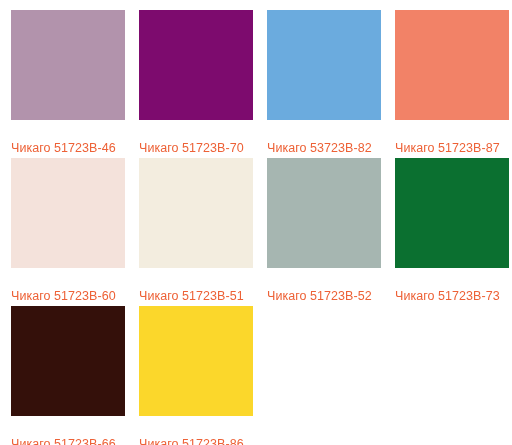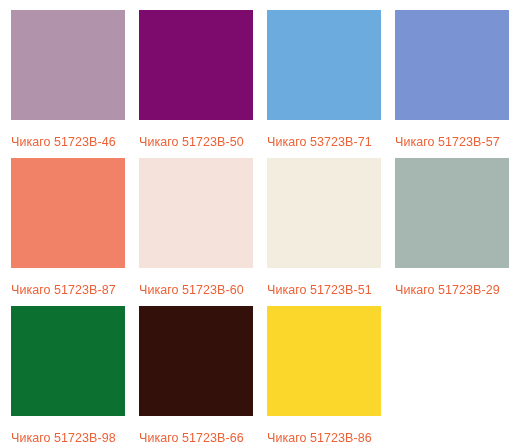--- a/index.html
+++ b/index.html
@@ -31,69 +31,65 @@
     align-items: flex-start;
   }
   .swatch-chip {
     width: 114px;
     height: 110px;
     display: block;
     flex: 0 0 auto;
   }
   .swatch-label {
     display: block;
-    margin-top: 15px;
+    margin-top: 21px;
     font-size: 12.5px;
     line-height: 15px;
     letter-spacing: 0.05px;
     color: #ed6136;
     white-space: nowrap;
     cursor: pointer;
     text-decoration: none;
   }
 </style>
 </head>
 <body>
 
 <div class="swatch-grid" id="grid">
     <div class="swatch-cell">
       <div class="swatch-chip" style="background-color: rgb(178, 147, 172);"></div>
       <a class="swatch-label">Чикаго 51723В-46</a>
     </div>
     <div class="swatch-cell">
       <div class="swatch-chip" style="background-color: rgb(125, 11, 110);"></div>
-      <a class="swatch-label">Чикаго 51723В-50</a>
+      <a class="swatch-label">Чикаго 51723В-70</a>
     </div>
     <div class="swatch-cell">
       <div class="swatch-chip" style="background-color: rgb(107, 171, 222);"></div>
-      <a class="swatch-label">Чикаго 53723В-71</a>
-    </div>
-    <div class="swatch-cell">
-      <div class="swatch-chip" style="background-color: rgb(122, 148, 211);"></div>
-      <a class="swatch-label">Чикаго 51723В-57</a>
+      <a class="swatch-label">Чикаго 53723В-82</a>
     </div>
     <div class="swatch-cell">
       <div class="swatch-chip" style="background-color: rgb(242, 130, 103);"></div>
       <a class="swatch-label">Чикаго 51723В-87</a>
     </div>
     <div class="swatch-cell">
       <div class="swatch-chip" style="background-color: rgb(244, 226, 219);"></div>
       <a class="swatch-label">Чикаго 51723В-60</a>
     </div>
     <div class="swatch-cell">
       <div class="swatch-chip" style="background-color: rgb(243, 237, 223);"></div>
       <a class="swatch-label">Чикаго 51723В-51</a>
     </div>
     <div class="swatch-cell">
       <div class="swatch-chip" style="background-color: rgb(166, 182, 177);"></div>
-      <a class="swatch-label">Чикаго 51723В-29</a>
+      <a class="swatch-label">Чикаго 51723В-52</a>
     </div>
     <div class="swatch-cell">
       <div class="swatch-chip" style="background-color: rgb(11, 112, 48);"></div>
-      <a class="swatch-label">Чикаго 51723В-98</a>
+      <a class="swatch-label">Чикаго 51723В-73</a>
     </div>
     <div class="swatch-cell">
       <div class="swatch-chip" style="background-color: rgb(52, 16, 10);"></div>
       <a class="swatch-label">Чикаго 51723В-66</a>
     </div>
     <div class="swatch-cell">
       <div class="swatch-chip" style="background-color: rgb(251, 215, 43);"></div>
       <a class="swatch-label">Чикаго 51723В-86</a>
     </div>
   </div>

